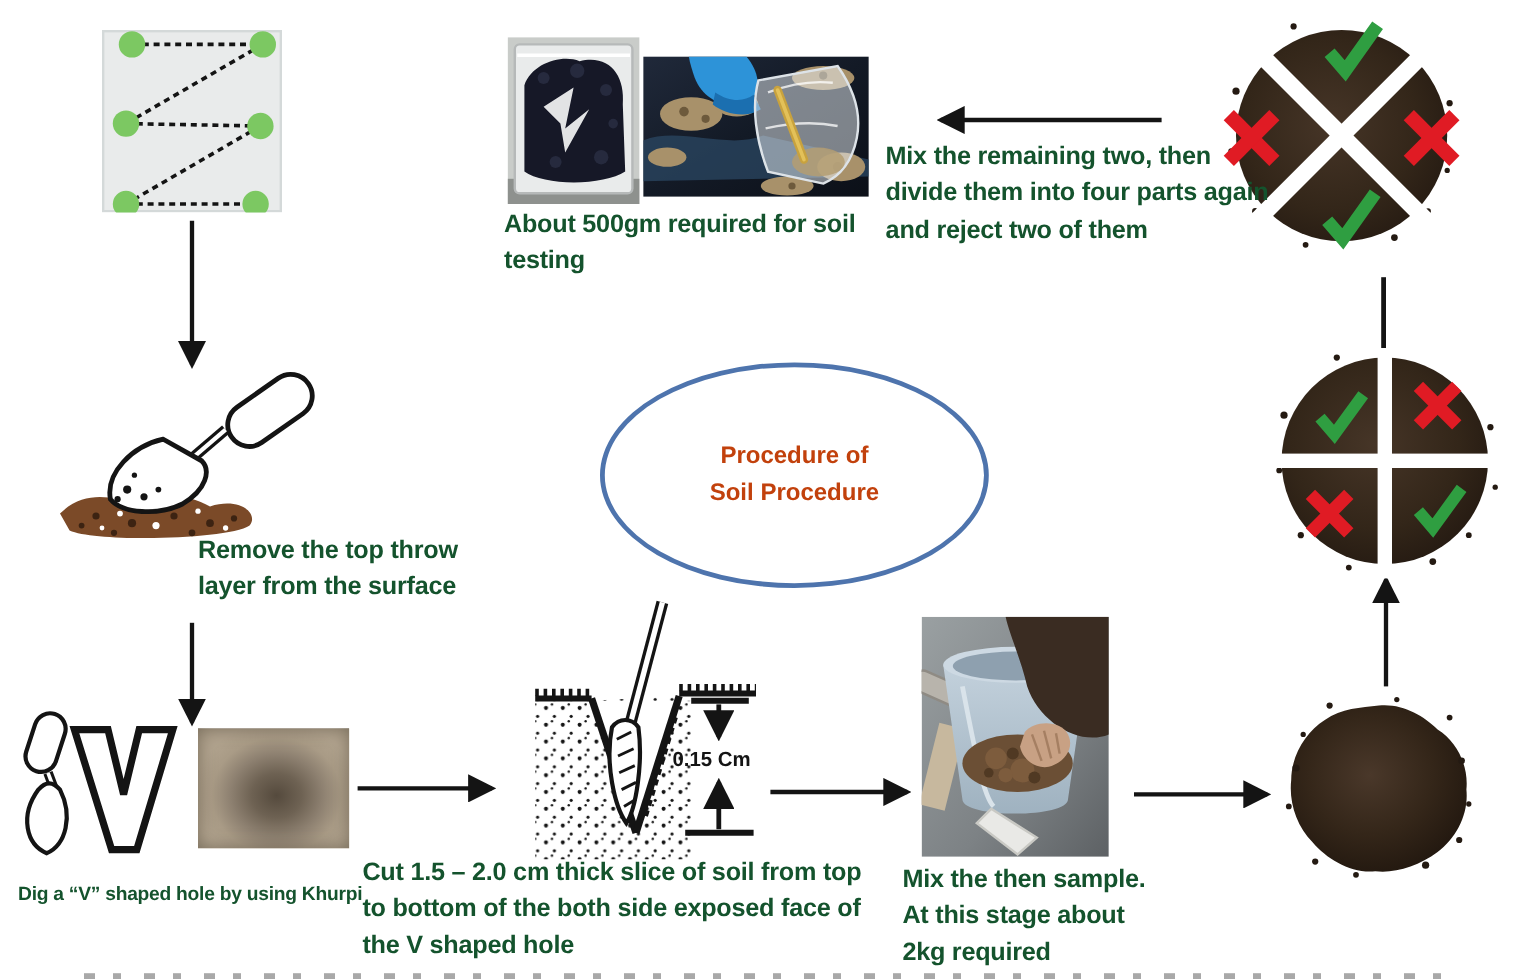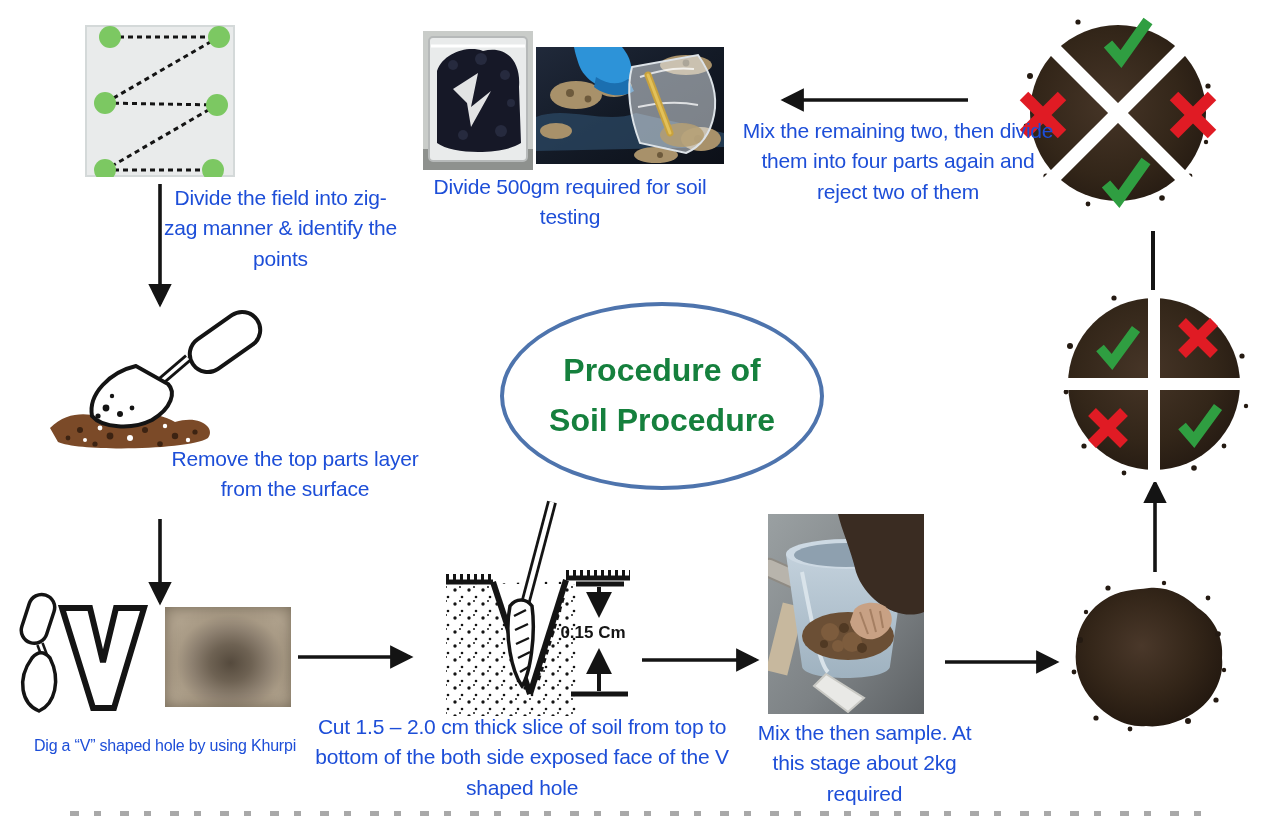--- a/index.html
+++ b/index.html
@@ -1,26 +1,26 @@
 <!DOCTYPE html>
 <html><head>
 <meta charset="utf-8">
 <style>
   html,body{margin:0;padding:0;background:#ffffff;}
   #canvas{position:relative;width:1280px;height:816px;background:#ffffff;overflow:hidden;
           font-family:"Liberation Sans",sans-serif;color:#141414;}
   .abs{position:absolute;}
-  .caption{position:absolute;font-weight:400;color:#1d4ed8;text-align:center;
+  .caption{position:absolute;font-weight:700;color:#14532d;
            line-height:1.45;letter-spacing:-0.2px;}
   .fs21{font-size:21px;}
   .fs22{font-size:16px;margin-top:12px;}
   #ellipse{position:absolute;left:500px;top:302px;width:316px;height:180px;
            border:4px solid #4e74ad;border-radius:50%;display:flex;flex-direction:column;
            align-items:center;justify-content:center;background:#fff;}
-  #ellipse .eline{font-size:32px;font-weight:700;line-height:1.55;color:#15803d;}
+  #ellipse .eline{font-size:20px;font-weight:700;line-height:1.55;color:#c2410c;}
   #vhole-photo{position:absolute;left:165px;top:607px;width:126px;height:100px;
       background:
         radial-gradient(55% 62% at 52% 56%, #554a3d 0%, #6e6253 30%, #8d8070 55%, #a99b86 78%, #b1a38e 100%);
       box-shadow:inset 0 0 14px rgba(70,60,45,.55);}
   #cropped-row{position:absolute;left:70px;top:811px;width:1140px;height:5px;opacity:.38;
       background:repeating-linear-gradient(90deg,#1c1c1c 0 9px,transparent 9px 24px,#1c1c1c 24px 31px,transparent 31px 50px);}
   svg{display:block;}
 </style>
 </head>
 <body>
@@ -54,21 +54,20 @@
     </g>
     <g fill="#7cc862">
       <circle cx="25" cy="12" r="11"></circle>
         <circle cx="134" cy="12" r="11"></circle>
       <circle cx="20" cy="78" r="11"></circle>
         <circle cx="132" cy="80" r="11"></circle>
       <circle cx="20" cy="145" r="11"></circle>
         <circle cx="128" cy="145" r="11"></circle>
     </g>
   </svg>
-  <div class="caption fs21" style="left:163px;top:183px;width:235px">Divide the field into zig-zag manner &amp; identify the points</div>
 
   <svg class="abs" style="left:40px;top:296px" width="240" height="162" viewBox="0 0 240 162">
     <path d="M10,132 C30,112 55,118 70,124 C90,110 120,118 135,126 C160,118 176,132 168,142 C150,154 40,156 18,146 Z" fill="#7b4a28"></path>
     <g fill="#3c2312">
       <circle cx="40" cy="134" r="3"></circle>
         <circle cx="70" cy="140" r="3.4"></circle>
         <circle cx="105" cy="134" r="3"></circle>
       <circle cx="135" cy="140" r="3.2"></circle>
         <circle cx="55" cy="148" r="2.6"></circle>
         <circle cx="120" cy="148" r="2.8"></circle>
@@ -89,21 +88,21 @@
     <path d="M120,86 L148,62" stroke="#ffffff" stroke-width="3.5"></path>
     <path d="M52,120 C48,98 70,76 96,70 L128,88 C136,96 132,112 112,124 C92,134 62,132 52,120 Z" fill="#ffffff" stroke="#141414" stroke-width="4"></path>
     <g fill="#141414">
       <circle cx="66" cy="112" r="3.4"></circle>
         <circle cx="80" cy="118" r="3"></circle>
         <circle cx="58" cy="120" r="2.6"></circle>
       <circle cx="92" cy="112" r="2.4"></circle>
         <circle cx="72" cy="100" r="2.2"></circle>
     </g>
   </svg>
-  <div class="caption fs21" style="left:165px;top:444px;width:260px">Remove the top parts layer from the surface</div>
+  <div class="caption fs21" style="left:165px;top:444px;width:260px">Remove the top throw layer from the surface</div>
 
   <svg class="abs" style="left:8px;top:592px" width="150" height="128" viewBox="0 0 150 128">
     <g transform="rotate(18 30 30)">
       <rect x="16" y="2" width="26" height="50" rx="13" fill="#ffffff" stroke="#141414" stroke-width="3.5"></rect>
     </g>
     <path d="M32,52 L38,68" stroke="#141414" stroke-width="8"></path>
     <path d="M32,52 L38,68" stroke="#ffffff" stroke-width="3"></path>
     <path d="M24,66 C8,88 14,112 31,119 C47,112 53,88 42,66 C36,59 30,59 24,66 Z" fill="#ffffff" stroke="#141414" stroke-width="3.5"></path>
     <path d="M54,16 L82,16 L95,70 L108,16 L136,16 L106,116 L85,116 Z" fill="#ffffff" stroke="#141414" stroke-width="6" stroke-linejoin="miter"></path>
   </svg>
@@ -331,21 +330,21 @@
         <circle cx="124" cy="108" r="3"></circle>
     </g>
     <path d="M38,0 L86,0 C96,12 100,28 88,38 C70,46 50,36 43,18 C41,12 39,6 38,0 Z" fill="#2d93d8"></path>
     <path d="M60,30 C72,38 84,38 92,32 L98,44 C86,52 68,48 58,40 Z" fill="#1b6fb0"></path>
     <path d="M96,20 L162,8 C176,28 182,48 178,68 C174,88 164,100 150,106 L104,96 C94,70 90,42 96,20 Z" fill="rgba(236,241,246,0.5)" stroke="#dde3e8" stroke-width="2"></path>
     <path d="M104,30 C120,24 140,20 158,22 M102,60 C120,56 142,54 162,58" stroke="rgba(255,255,255,0.75)" stroke-width="2" fill="none"></path>
     <ellipse cx="146" cy="88" rx="22" ry="12" fill="#b49d72" opacity="0.85"></ellipse>
     <line x1="112" y1="28" x2="134" y2="86" stroke="#c8a23e" stroke-width="7" stroke-linecap="round"></line>
     <line x1="112" y1="28" x2="134" y2="86" stroke="#e3c159" stroke-width="3" stroke-linecap="round"></line>
   </svg>
-  <div class="caption fs21" style="left:420px;top:172px;width:300px">Divide 500gm required for soil testing</div>
+  <div class="caption fs21" style="left:420px;top:172px;width:300px">About 500gm required for soil testing</div>
 
   <div id="ellipse">
     <div class="eline">Procedure of</div>
     <div class="eline">Soil Procedure</div>
   </div>
 
   <div id="cropped-row"></div>
 
 </div>
 

